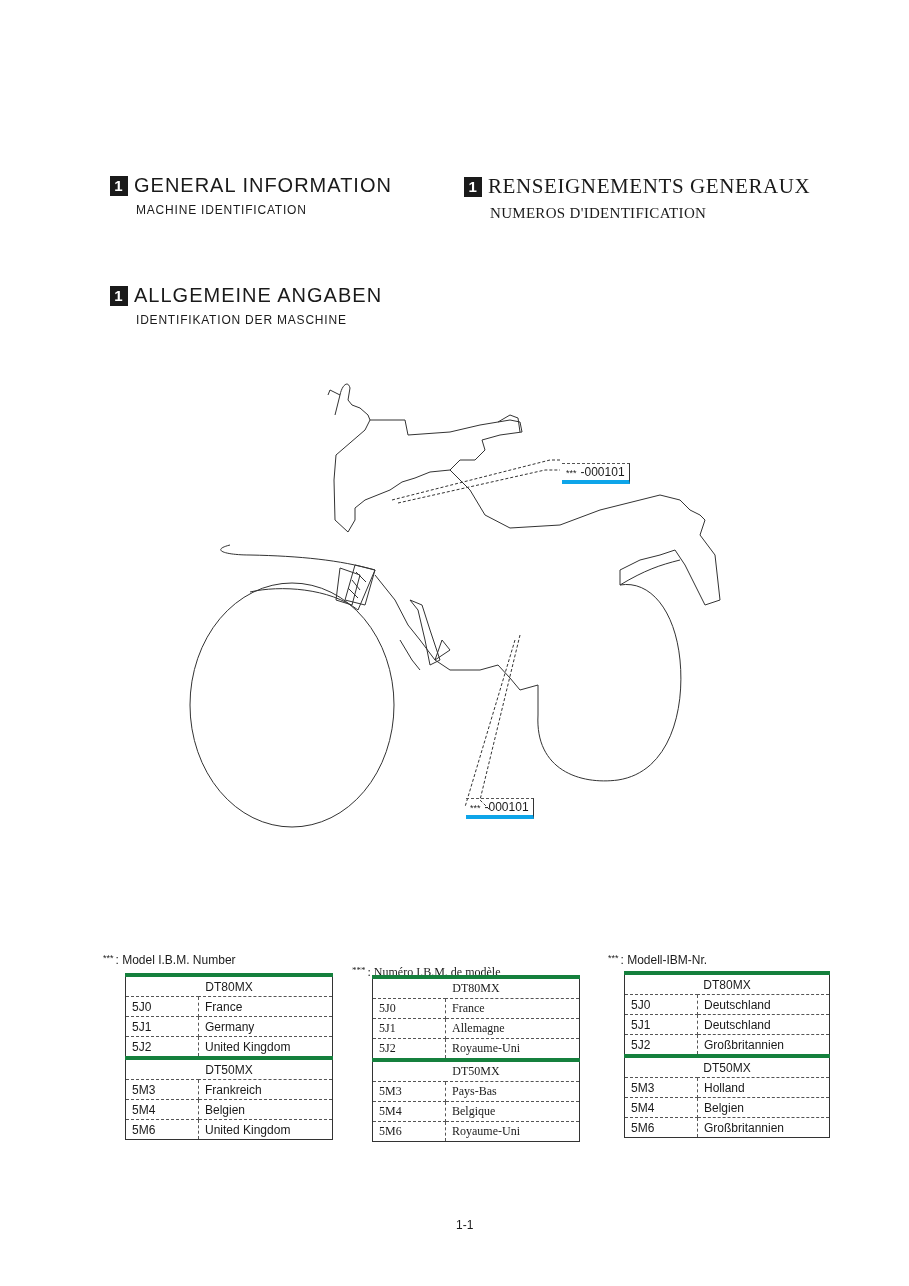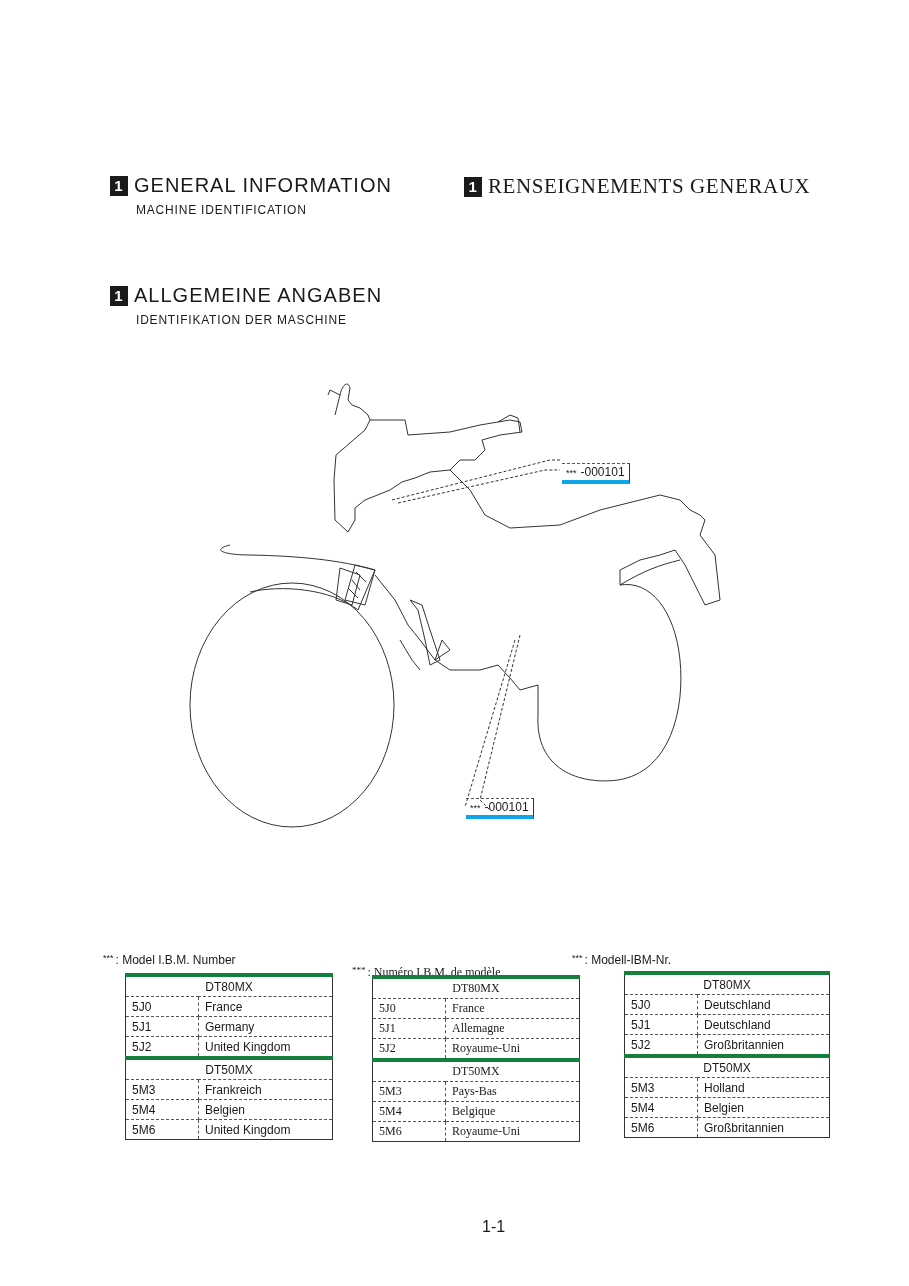--- a/index.html
+++ b/index.html
@@ -17,38 +17,39 @@
   .callout .star { font-size:9px; margin-right:4px; }
   .legend { position:absolute; font-size:12px; white-space:nowrap; }
   .legend .stars { font-size:9px; vertical-align:top; margin-right:2px; }
   table.ibm { position:absolute; border-collapse:collapse; font-size:12px; }
   table.ibm td { border:1px dashed #555; padding:2px 6px; height:15px; }
   table.ibm td.model { text-align:center; border-top:4px solid #15803d; }
   table.ibm td.code { width:60px; }
   table.ibm { border:1.5px solid #333; }
   .sans-t { font-family:"Liberation Sans", sans-serif; }
   .serif-t { font-family:"Liberation Serif", serif; }
-  .pageno { position:absolute; left:482px; top:1218px; font-family:"Liberation Sans", sans-serif; font-size:16px; }
+  .pageno { position:absolute; left:456px; top:1218px; font-family:"Liberation Sans", sans-serif; font-size:12px; }
 </style>
 </head>
 <body>
 
 <div class="heading sans" style="left:110px; top:174px;">
   <div class="title">
       <span class="badge">1</span>
       <span>GENERAL INFORMATION</span>
     </div>
   <div class="sub">MACHINE IDENTIFICATION</div>
 </div>
 
 <div class="heading serif" style="left:464px; top:174px;">
   <div class="title">
       <span class="badge">1</span>
       <span>RENSEIGNEMENTS GENERAUX</span>
     </div>
+  <div class="sub">NUMEROS D'IDENTIFICATION</div>
 </div>
 
 <div class="heading sans" style="left:110px; top:284px;">
   <div class="title">
       <span class="badge">1</span>
       <span>ALLGEMEINE ANGABEN</span>
     </div>
   <div class="sub">IDENTIFIKATION DER MASCHINE</div>
 </div>
 
@@ -90,21 +91,21 @@
 <div class="callout" style="left:466px; top:798px; border-top:1px dashed #555;">
   <span class="star">***</span><span>-000101</span>
 </div>
 
 <div class="legend sans-t" style="left:103px; top:953px;">
   <span class="stars">***</span><span>: Model I.B.M. Number</span>
 </div>
 <div class="legend serif-t" style="left:352px; top:955px;margin-top:10px;">
   <span class="stars">***</span><span>: Numéro I.B.M. de modèle</span>
 </div>
-<div class="legend sans-t" style="left:572px; top:953px;">
+<div class="legend sans-t" style="left:608px; top:953px;">
   <span class="stars">***</span><span>: Modell-IBM-Nr.</span>
 </div>
 
 <table class="ibm sans-t" style="left:125px; top:973px; width:208px;">
   <tbody>
       <tr>
         <td colspan="2" class="model">DT80MX</td>
       </tr>
   <tr>
         <td class="code">5J0</td>

